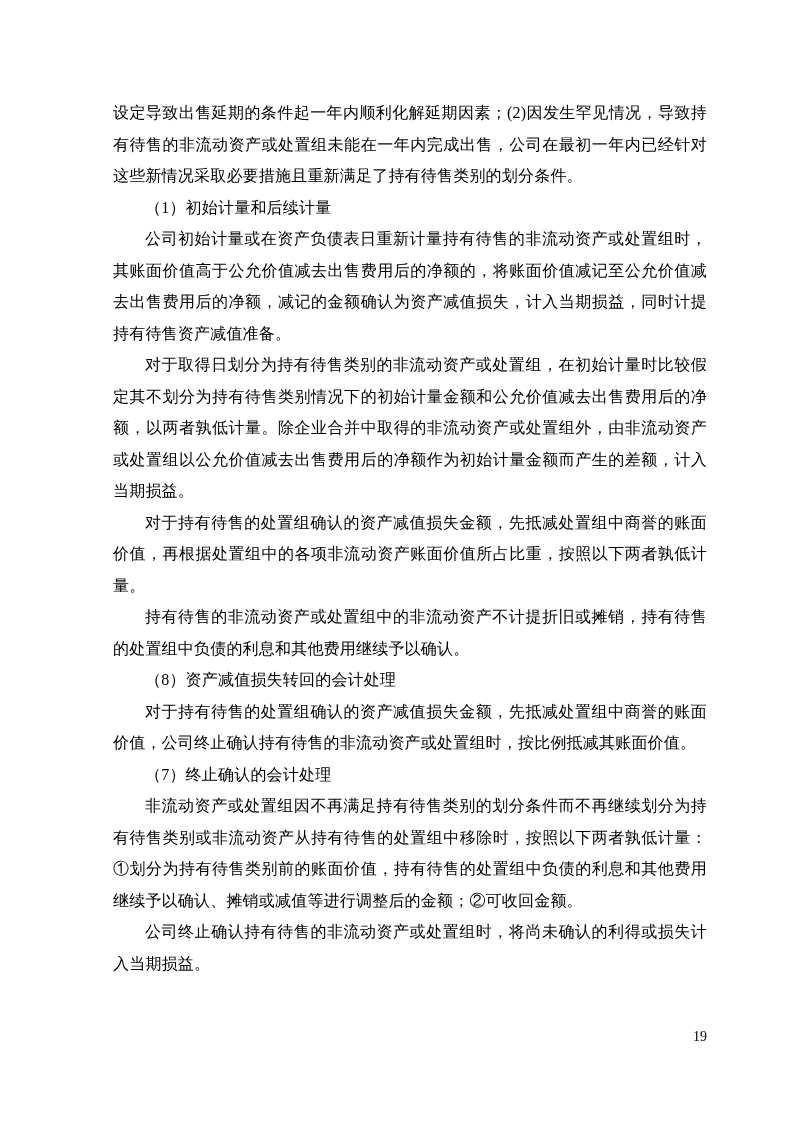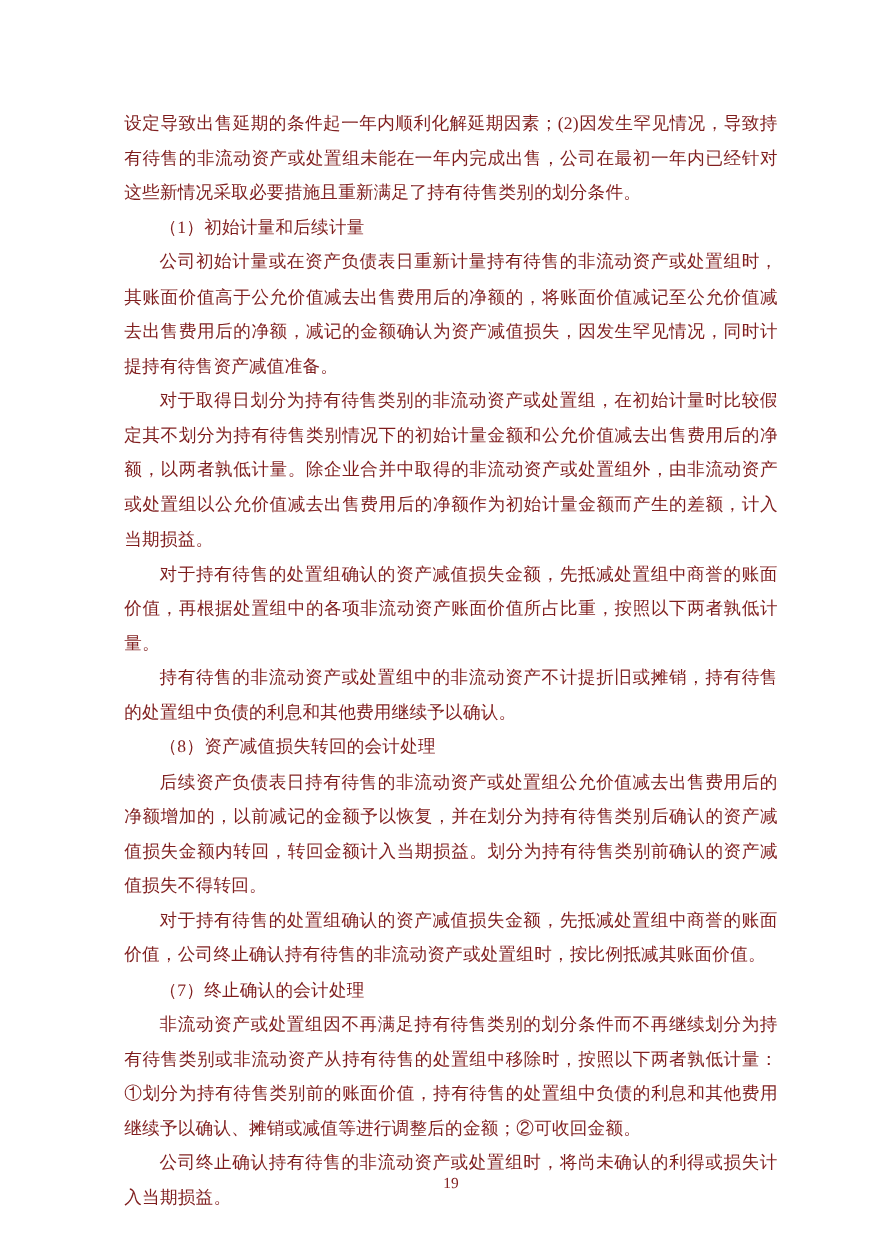--- a/index.html
+++ b/index.html
@@ -8,21 +8,21 @@
     padding: 0;
     background: #ffffff;
   }
   .page {
     position: relative;
     width: 794px;
     height: 1122px;
     background: #ffffff;
     overflow: hidden;
     font-family: "Liberation Serif", "DejaVu Serif", serif;
-    color: #7f1d1d;
+    color: #000000;
   }
   .doc-content {
     position: absolute;
     left: 113px;
     top: 97px;
     width: 594px;
     font-size: 16px;
     line-height: 31.5px;
     text-align: justify;
     letter-spacing: 0.2px;
@@ -30,41 +30,40 @@
   .doc-content p {
     margin: 0;
     padding: 0;
   }
   .doc-content p.indent {
     text-indent: 2em;
   }
   .page-footer {
     position: absolute;
     left: 113px;
-    top: 1068px;
+    top: 1028px;
     width: 594px;
-    text-align: center;
+    text-align: right;
     font-size: 14px;
     line-height: 18px;
   }
 </style>
 </head>
 <body>
 
 <div class="page">
 
   <div class="doc-content" id="doc-content">
       <p>设定导致出售延期的条件起一年内顺利化解延期因素；(2)因发生罕见情况，导致持有待售的非流动资产或处置组未能在一年内完成出售，公司在最初一年内已经针对这些新情况采取必要措施且重新满足了持有待售类别的划分条件。</p>
       <p class="indent">（1）初始计量和后续计量</p>
-      <p class="indent">公司初始计量或在资产负债表日重新计量持有待售的非流动资产或处置组时，其账面价值高于公允价值减去出售费用后的净额的，将账面价值减记至公允价值减去出售费用后的净额，减记的金额确认为资产减值损失，因发生罕见情况，同时计提持有待售资产减值准备。</p>
+      <p class="indent">公司初始计量或在资产负债表日重新计量持有待售的非流动资产或处置组时，其账面价值高于公允价值减去出售费用后的净额的，将账面价值减记至公允价值减去出售费用后的净额，减记的金额确认为资产减值损失，计入当期损益，同时计提持有待售资产减值准备。</p>
       <p class="indent">对于取得日划分为持有待售类别的非流动资产或处置组，在初始计量时比较假定其不划分为持有待售类别情况下的初始计量金额和公允价值减去出售费用后的净额，以两者孰低计量。除企业合并中取得的非流动资产或处置组外，由非流动资产或处置组以公允价值减去出售费用后的净额作为初始计量金额而产生的差额，计入当期损益。</p>
       <p class="indent">对于持有待售的处置组确认的资产减值损失金额，先抵减处置组中商誉的账面价值，再根据处置组中的各项非流动资产账面价值所占比重，按照以下两者孰低计量。</p>
       <p class="indent">持有待售的非流动资产或处置组中的非流动资产不计提折旧或摊销，持有待售的处置组中负债的利息和其他费用继续予以确认。</p>
       <p class="indent">（8）资产减值损失转回的会计处理</p>
-      <p class="indent">后续资产负债表日持有待售的非流动资产或处置组公允价值减去出售费用后的净额增加的，以前减记的金额予以恢复，并在划分为持有待售类别后确认的资产减值损失金额内转回，转回金额计入当期损益。划分为持有待售类别前确认的资产减值损失不得转回。</p>
       <p class="indent">对于持有待售的处置组确认的资产减值损失金额，先抵减处置组中商誉的账面价值，公司终止确认持有待售的非流动资产或处置组时，按比例抵减其账面价值。</p>
       <p class="indent">（7）终止确认的会计处理</p>
       <p class="indent">非流动资产或处置组因不再满足持有待售类别的划分条件而不再继续划分为持有待售类别或非流动资产从持有待售的处置组中移除时，按照以下两者孰低计量：①划分为持有待售类别前的账面价值，持有待售的处置组中负债的利息和其他费用继续予以确认、摊销或减值等进行调整后的金额；②可收回金额。</p>
       <p class="indent">公司终止确认持有待售的非流动资产或处置组时，将尚未确认的利得或损失计入当期损益。</p>
     </div>
 
   <div class="page-footer">
     <span>19</span>
   </div>
 

